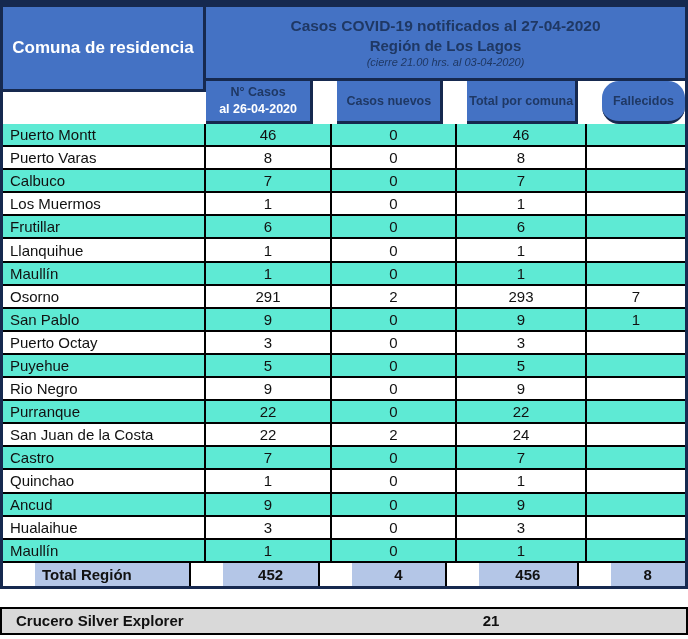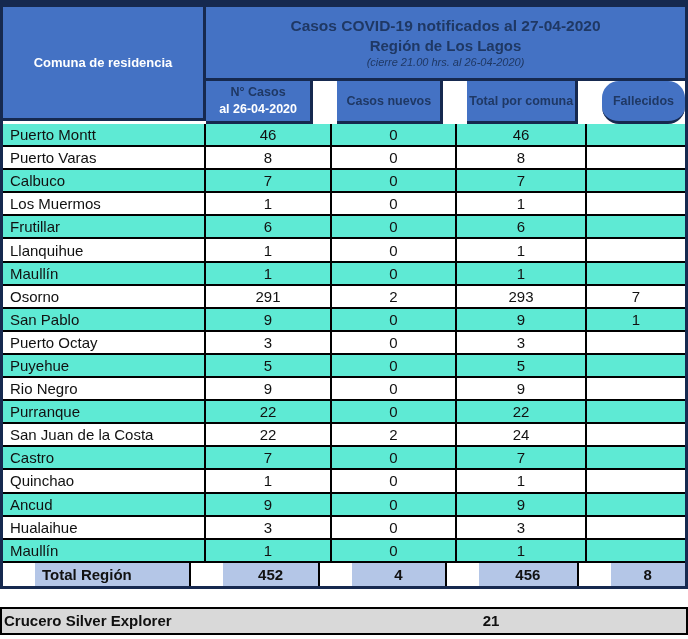--- a/index.html
+++ b/index.html
@@ -13,25 +13,25 @@
   .main-table{
     box-sizing:border-box;
     width:688px;
     border:3px solid #16294f;
     border-top:7px solid #16294f;
     background:#ffffff;
   }
   
   .hdr{display:flex;}
   .corner{
-    box-sizing:border-box;width:203px;height:114px;
+    box-sizing:border-box;width:203px;height:85px;
     background:#4472C4;
     border-right:3px solid #16294f;border-bottom:3px solid #16294f;
     display:flex;align-items:center;justify-content:center;
-    color:#ffffff;font-weight:bold;font-size:13px;
+    color:#ffffff;font-weight:bold;font-size:17px;
   }
   .hdr-right{width:479px;display:flex;flex-direction:column;}
   .title-cell{
     box-sizing:border-box;height:74px;
     background:#4472C4;border-bottom:3px solid #16294f;
     display:flex;flex-direction:column;align-items:center;justify-content:center;
     color:#1F3864;text-align:center;
   }
   .title-l1{font-size:15.5px;font-weight:bold;}
   .title-l2{font-size:15px;font-weight:bold;margin-top:2px;}
@@ -65,41 +65,41 @@
   .row.plain .cell{background:#ffffff;}
   .row.total .cell{background:#B4C6E7;font-weight:bold;border-bottom:none;margin-left:32px;}
   
   .footer-bar{
     box-sizing:border-box;
     margin-top:18px;width:688px;height:28px;
     background:#D9D9D9;border:2px solid #000000;
     display:flex;align-items:center;position:relative;
     font-weight:bold;font-size:15px;color:#111111;
   }
-  .footer-label{padding-left:2px;}
+  .footer-label{padding-left:14px;}
   .footer-value{
     position:absolute;left:424px;width:130px;text-align:center;
   }
 </style>
 </head>
 <body>
 
 <div class="sheet">
 
   <div class="main-table">
 
     <div class="hdr">
       <div class="corner">
         <span>Comuna de residencia</span>
       </div>
       <div class="hdr-right">
         <div class="title-cell">
           <div class="title-l1">Casos COVID-19 notificados al 27-04-2020</div>
           <div class="title-l2">Región de Los Lagos</div>
-          <div class="title-l3">(cierre 21.00 hrs. al 26-04-2020)</div>
+          <div class="title-l3">(cierre 21.00 hrs. al 03-04-2020)</div>
         </div>
         <div class="subhead">
           <div class="hcell h2">
             <span>N° Casos</span>
             <span class="white-line">al 26-04-2020</span>
           </div>
           <div class="hcell h3">
             <span>Casos nuevos</span>
           </div>
           <div class="hcell h4">

